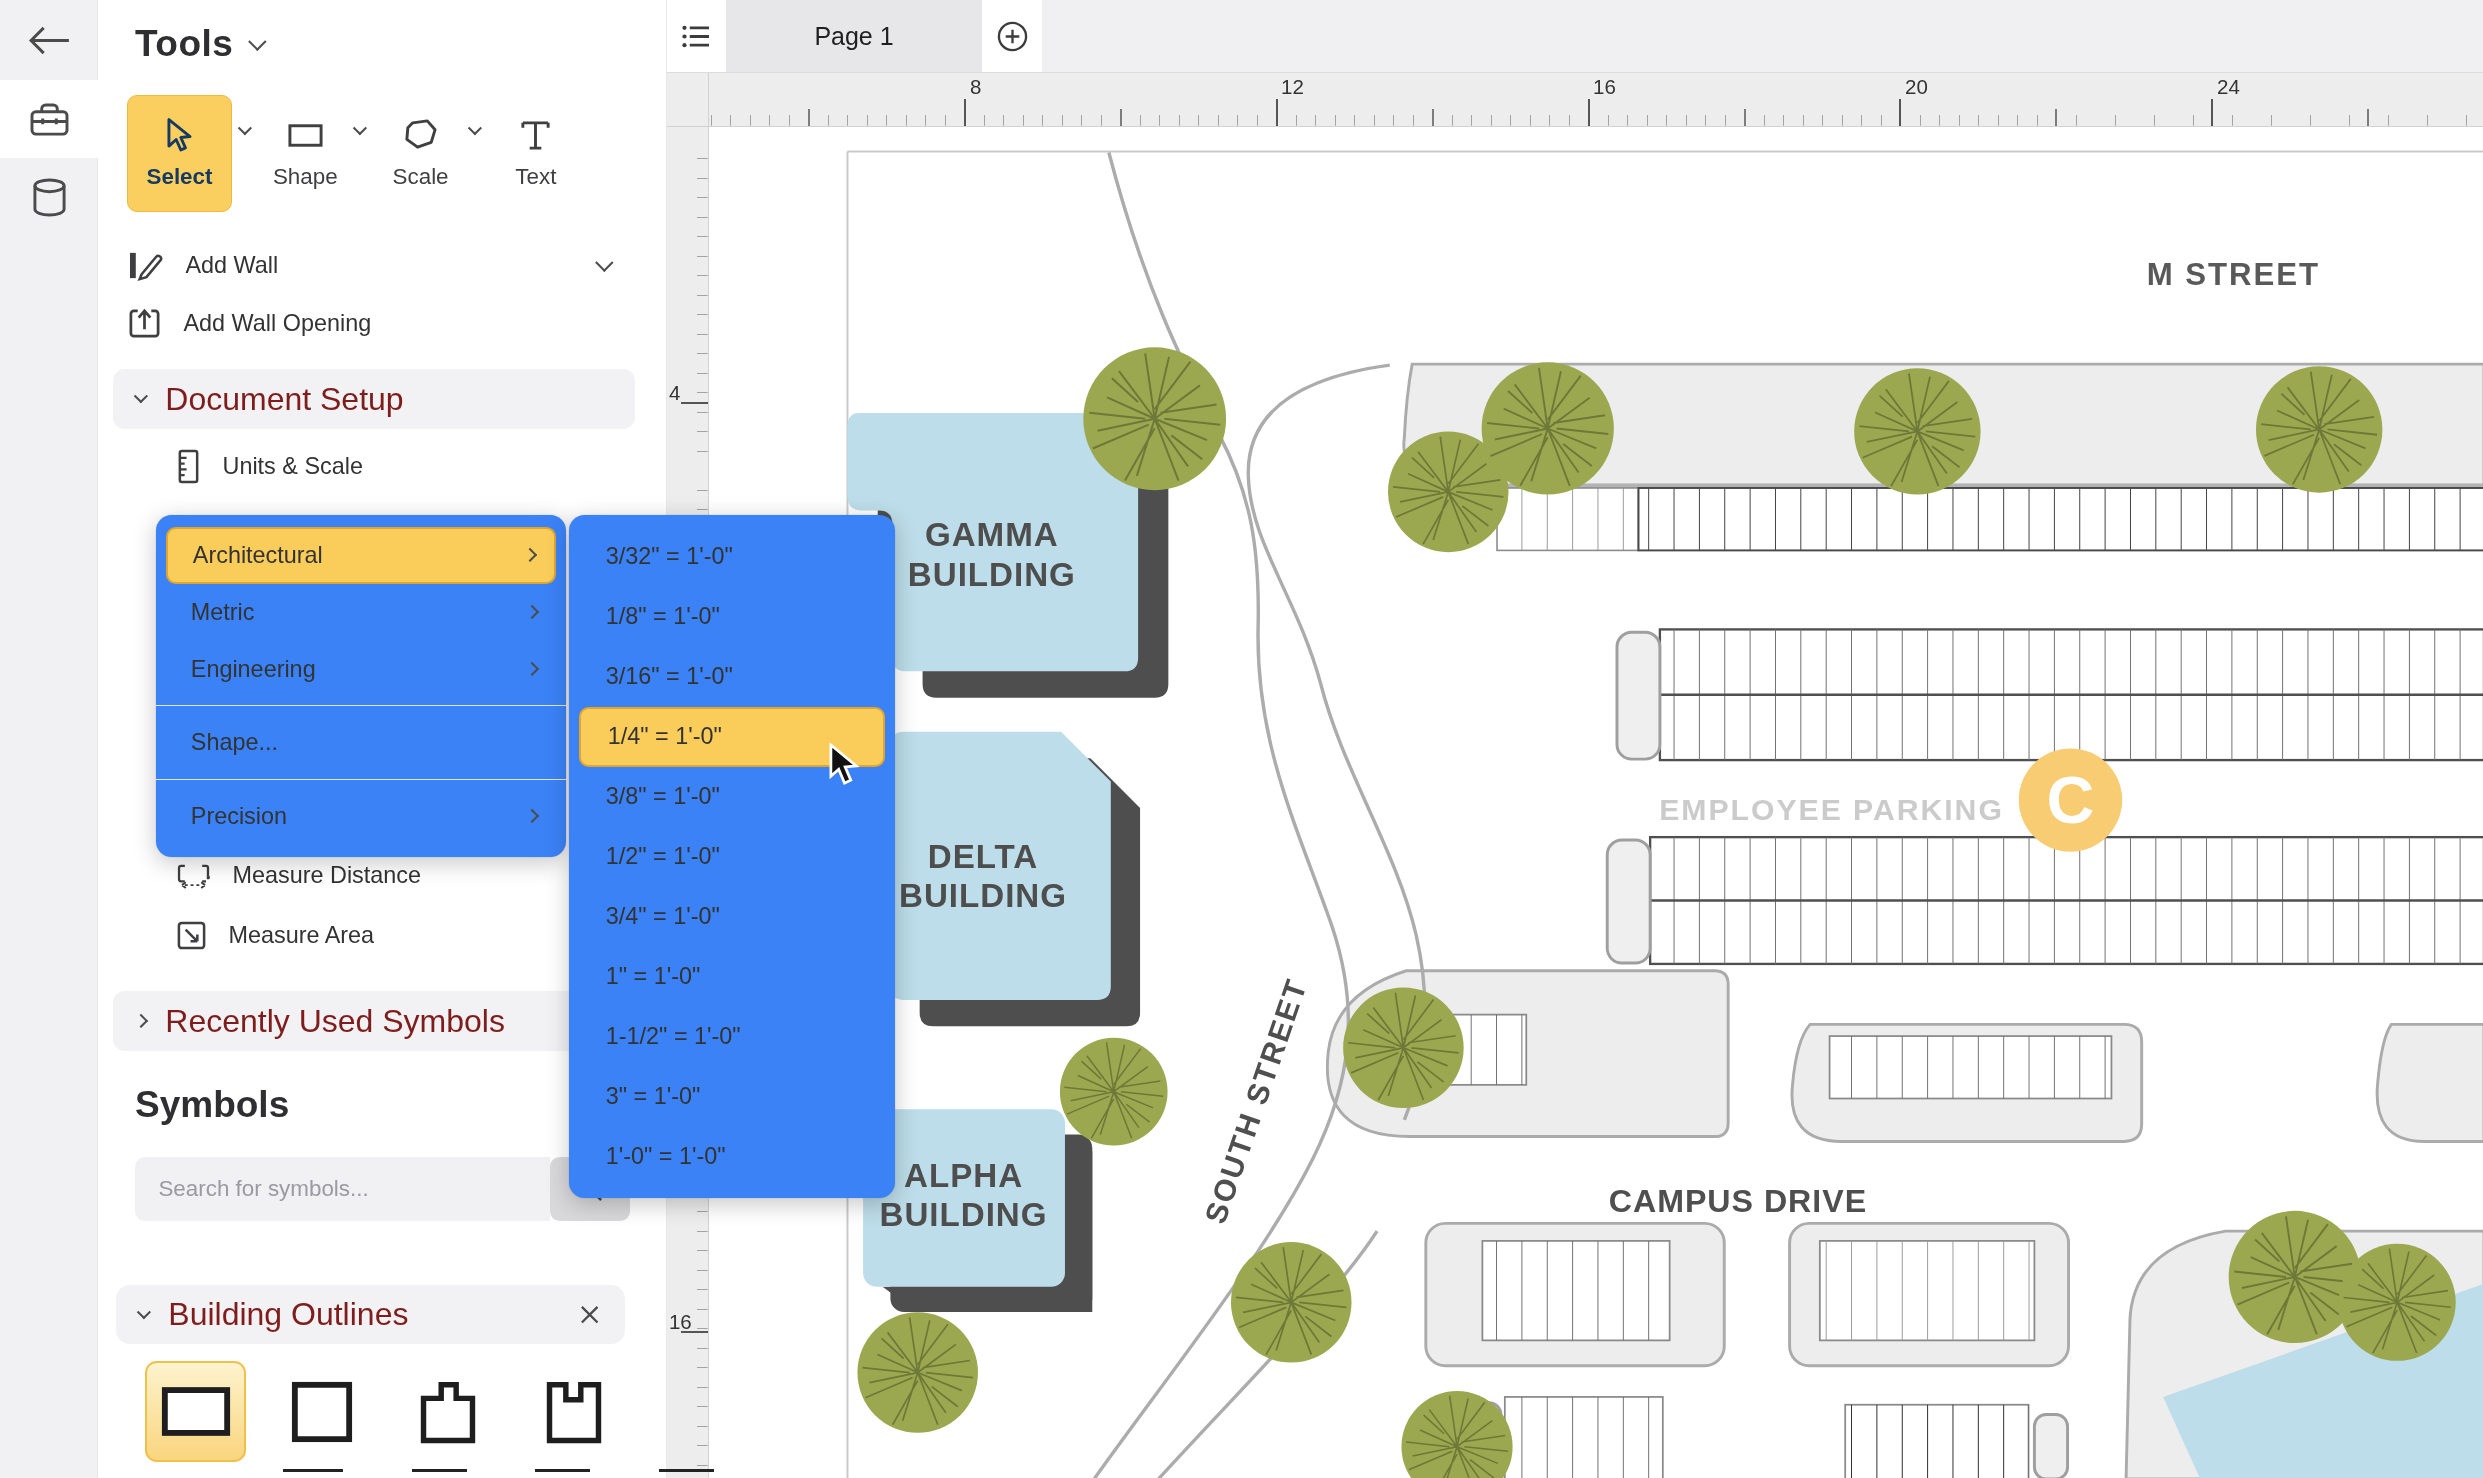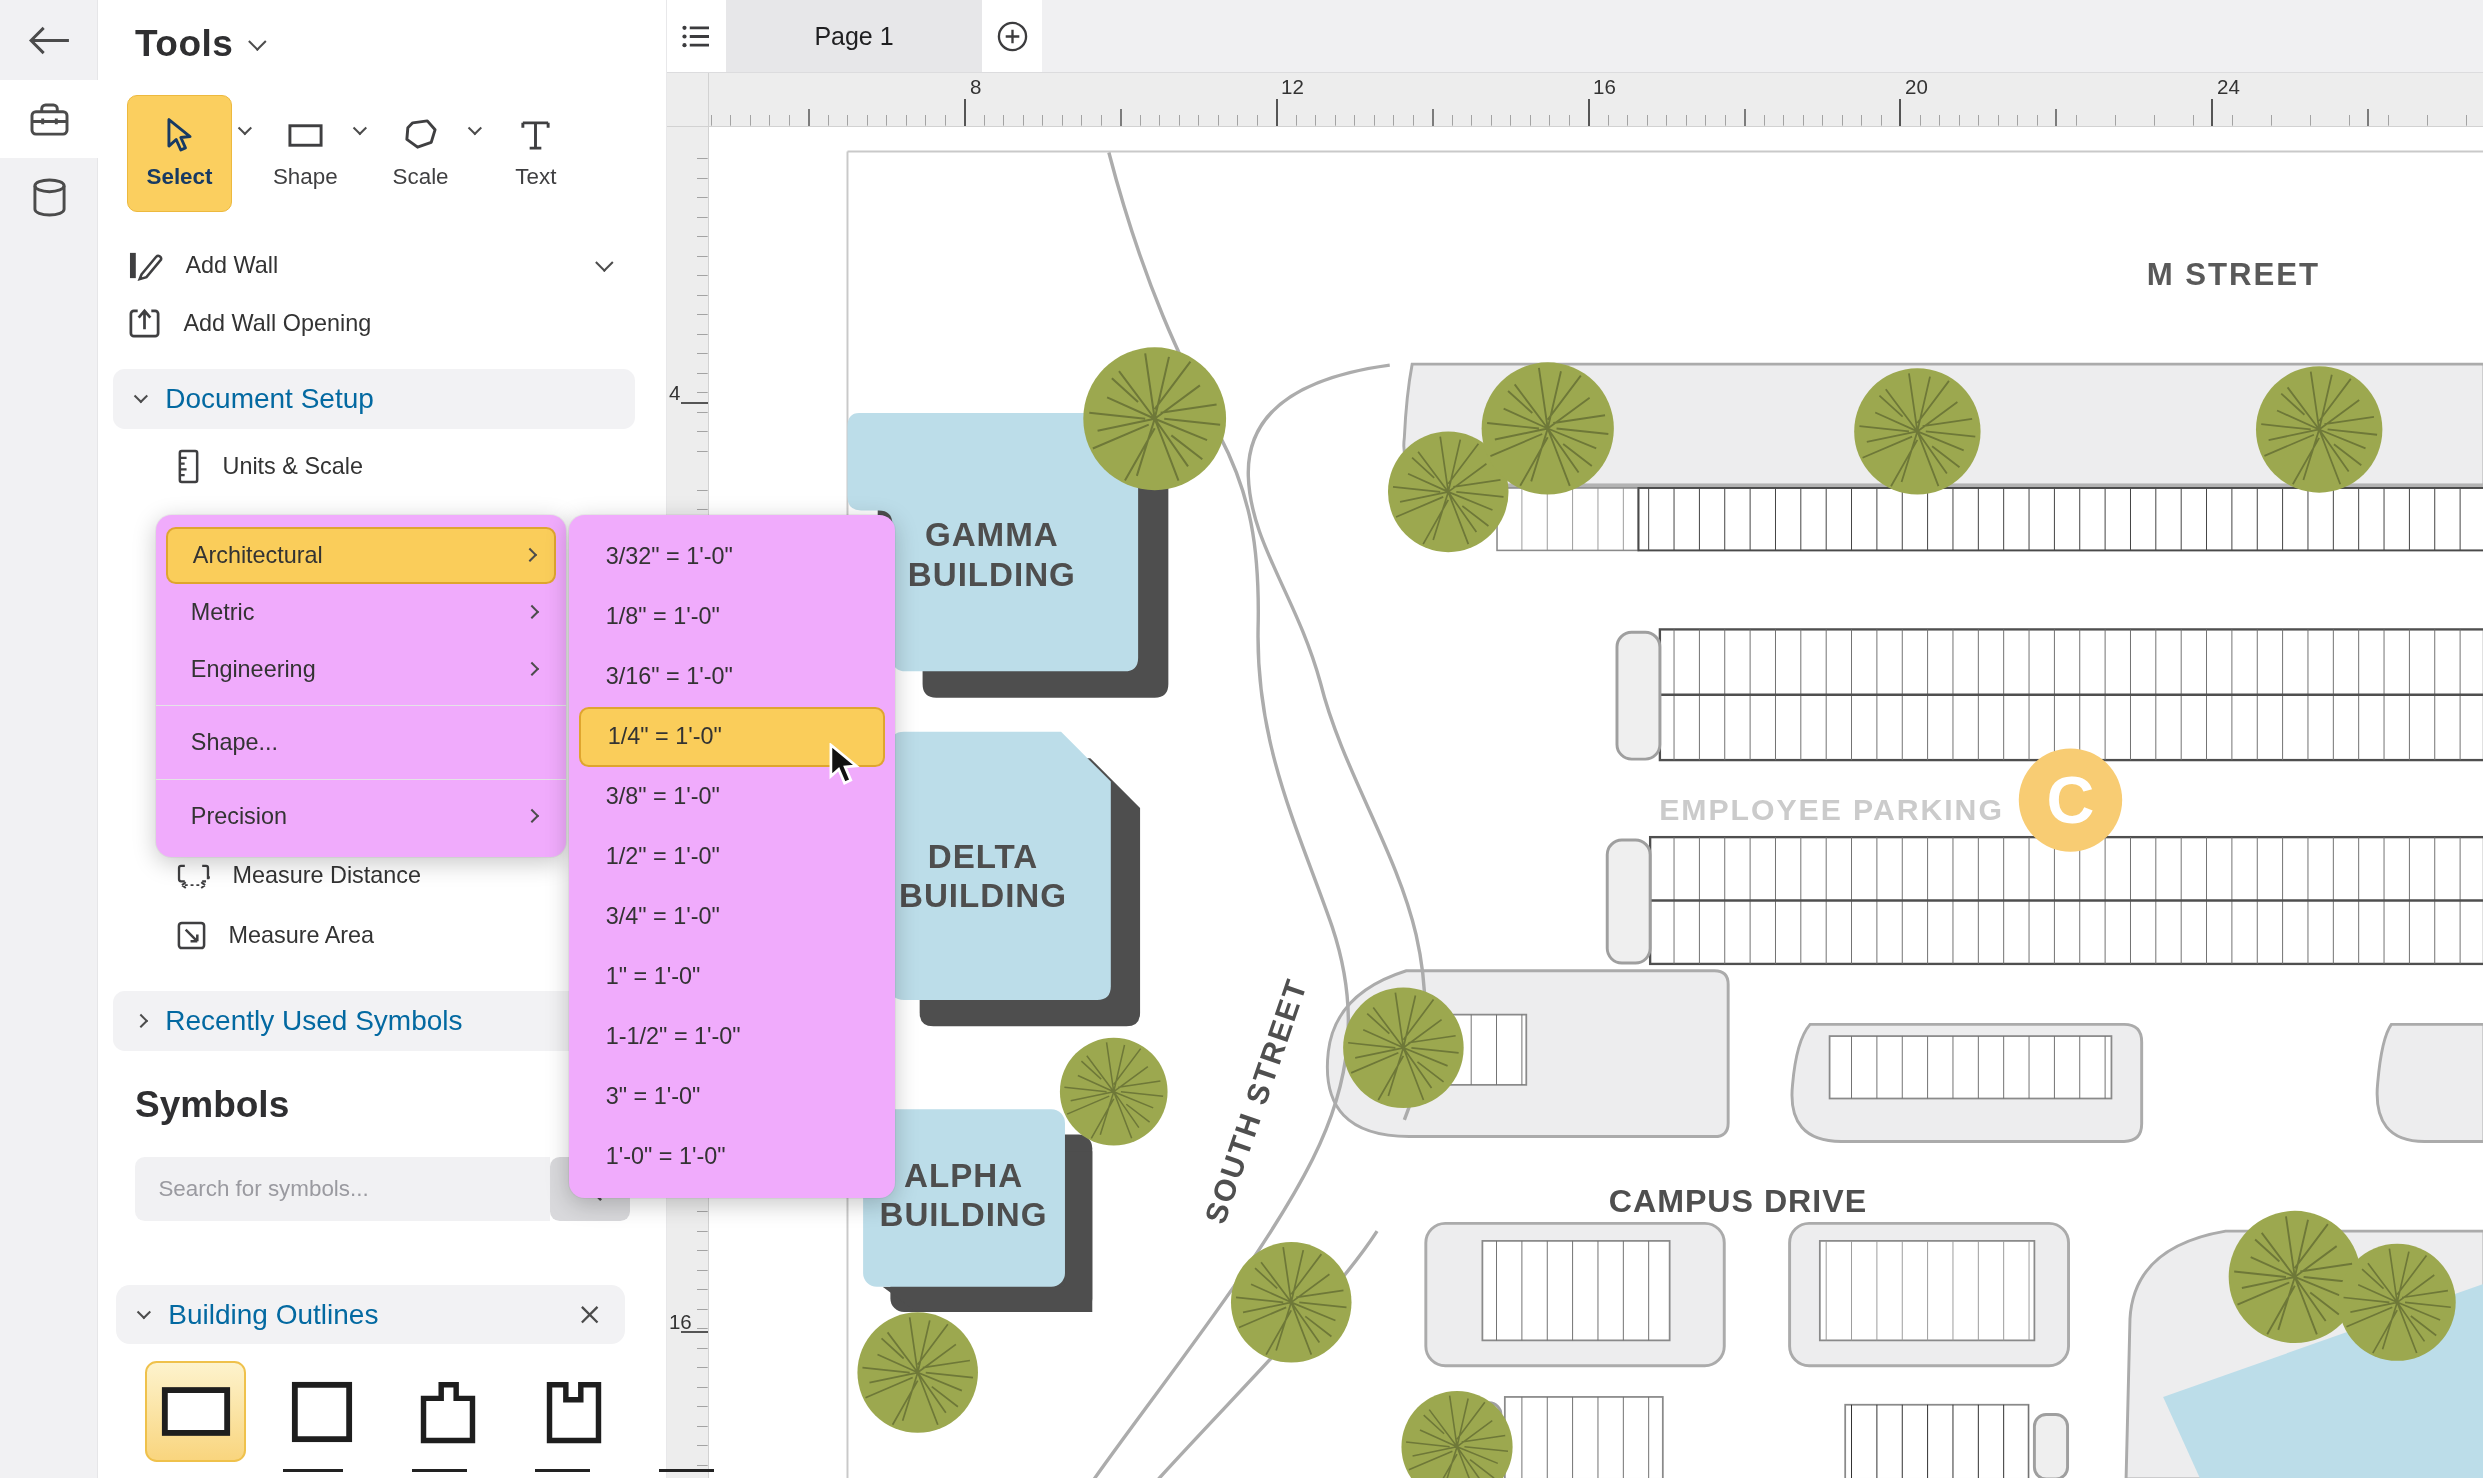--- a/index.html
+++ b/index.html
@@ -30,25 +30,25 @@
   #tool-select { width:105px; height:117px; background:#fbcf5f; border:1px solid #edb93e; border-radius:10px; }
   #tool-select .tlabel { color:#173a63; font-weight:700; }
   .tlabel { font-size:22.4px; color:#3f3f41; }
   .tool-chev { margin:0 13.7px 45px 7.8px; }
   .plain-tool { width:84px; height:117px; }
 
   .itemrow { position:absolute; left:29px; width:517px; height:51px; display:flex; align-items:center; gap:21.5px; }
   .itemrow .label { font-size:23.4px; color:#333; }
   .row-chev-right { position:absolute; right:33px; }
   .pill { position:absolute; left:14.6px; width:522px; height:60px; background:#f2f2f4; border-radius:11.7px; display:flex; align-items:center; gap:19.5px; padding:0 23.4px; }
-  .pill .label { font-size:28px; color:#0369a1; }
+  .pill .label { font-size:32px; color:#7f1d1d; }
   .indent { padding-left:49px; }
 
   
-  .menu { position:absolute; background:#f0abfc; border-radius:15.6px; box-shadow:0 5.9px 23.4px rgba(0,0,0,.22), 0 0 0 1px rgba(0,0,0,.04); z-index:50; padding:11.7px 0; }
+  .menu { position:absolute; background:#3b82f6; border-radius:15.6px; box-shadow:0 5.9px 23.4px rgba(0,0,0,.22), 0 0 0 1px rgba(0,0,0,.04); z-index:50; padding:11.7px 0; }
   #menu1 { left:156px; top:515px; width:410px; }
   #menu2 { left:569px; top:515px; width:326px; }
   .menu-item { position:relative; height:57px; display:flex; align-items:center; font-size:23.4px; color:#333; padding:0 25px; margin:0 9.8px; border-radius:9.8px; }
   .menu-item .mi-chev { position:absolute; right:19.5px; }
   .menu-item.hl { background:#facd5a; border:2px solid #dfa52e; font-weight:500; }
   .menu-divider { height:1px; background:#e4e4e6; margin:7.8px 0; }
   #menu2 .menu-item { height:60px; padding:0 27px; }
 
   
   #symbols-title { position:absolute; left:37px; top:1084px; font-size:37px; font-weight:700; color:#2f2f31; }

